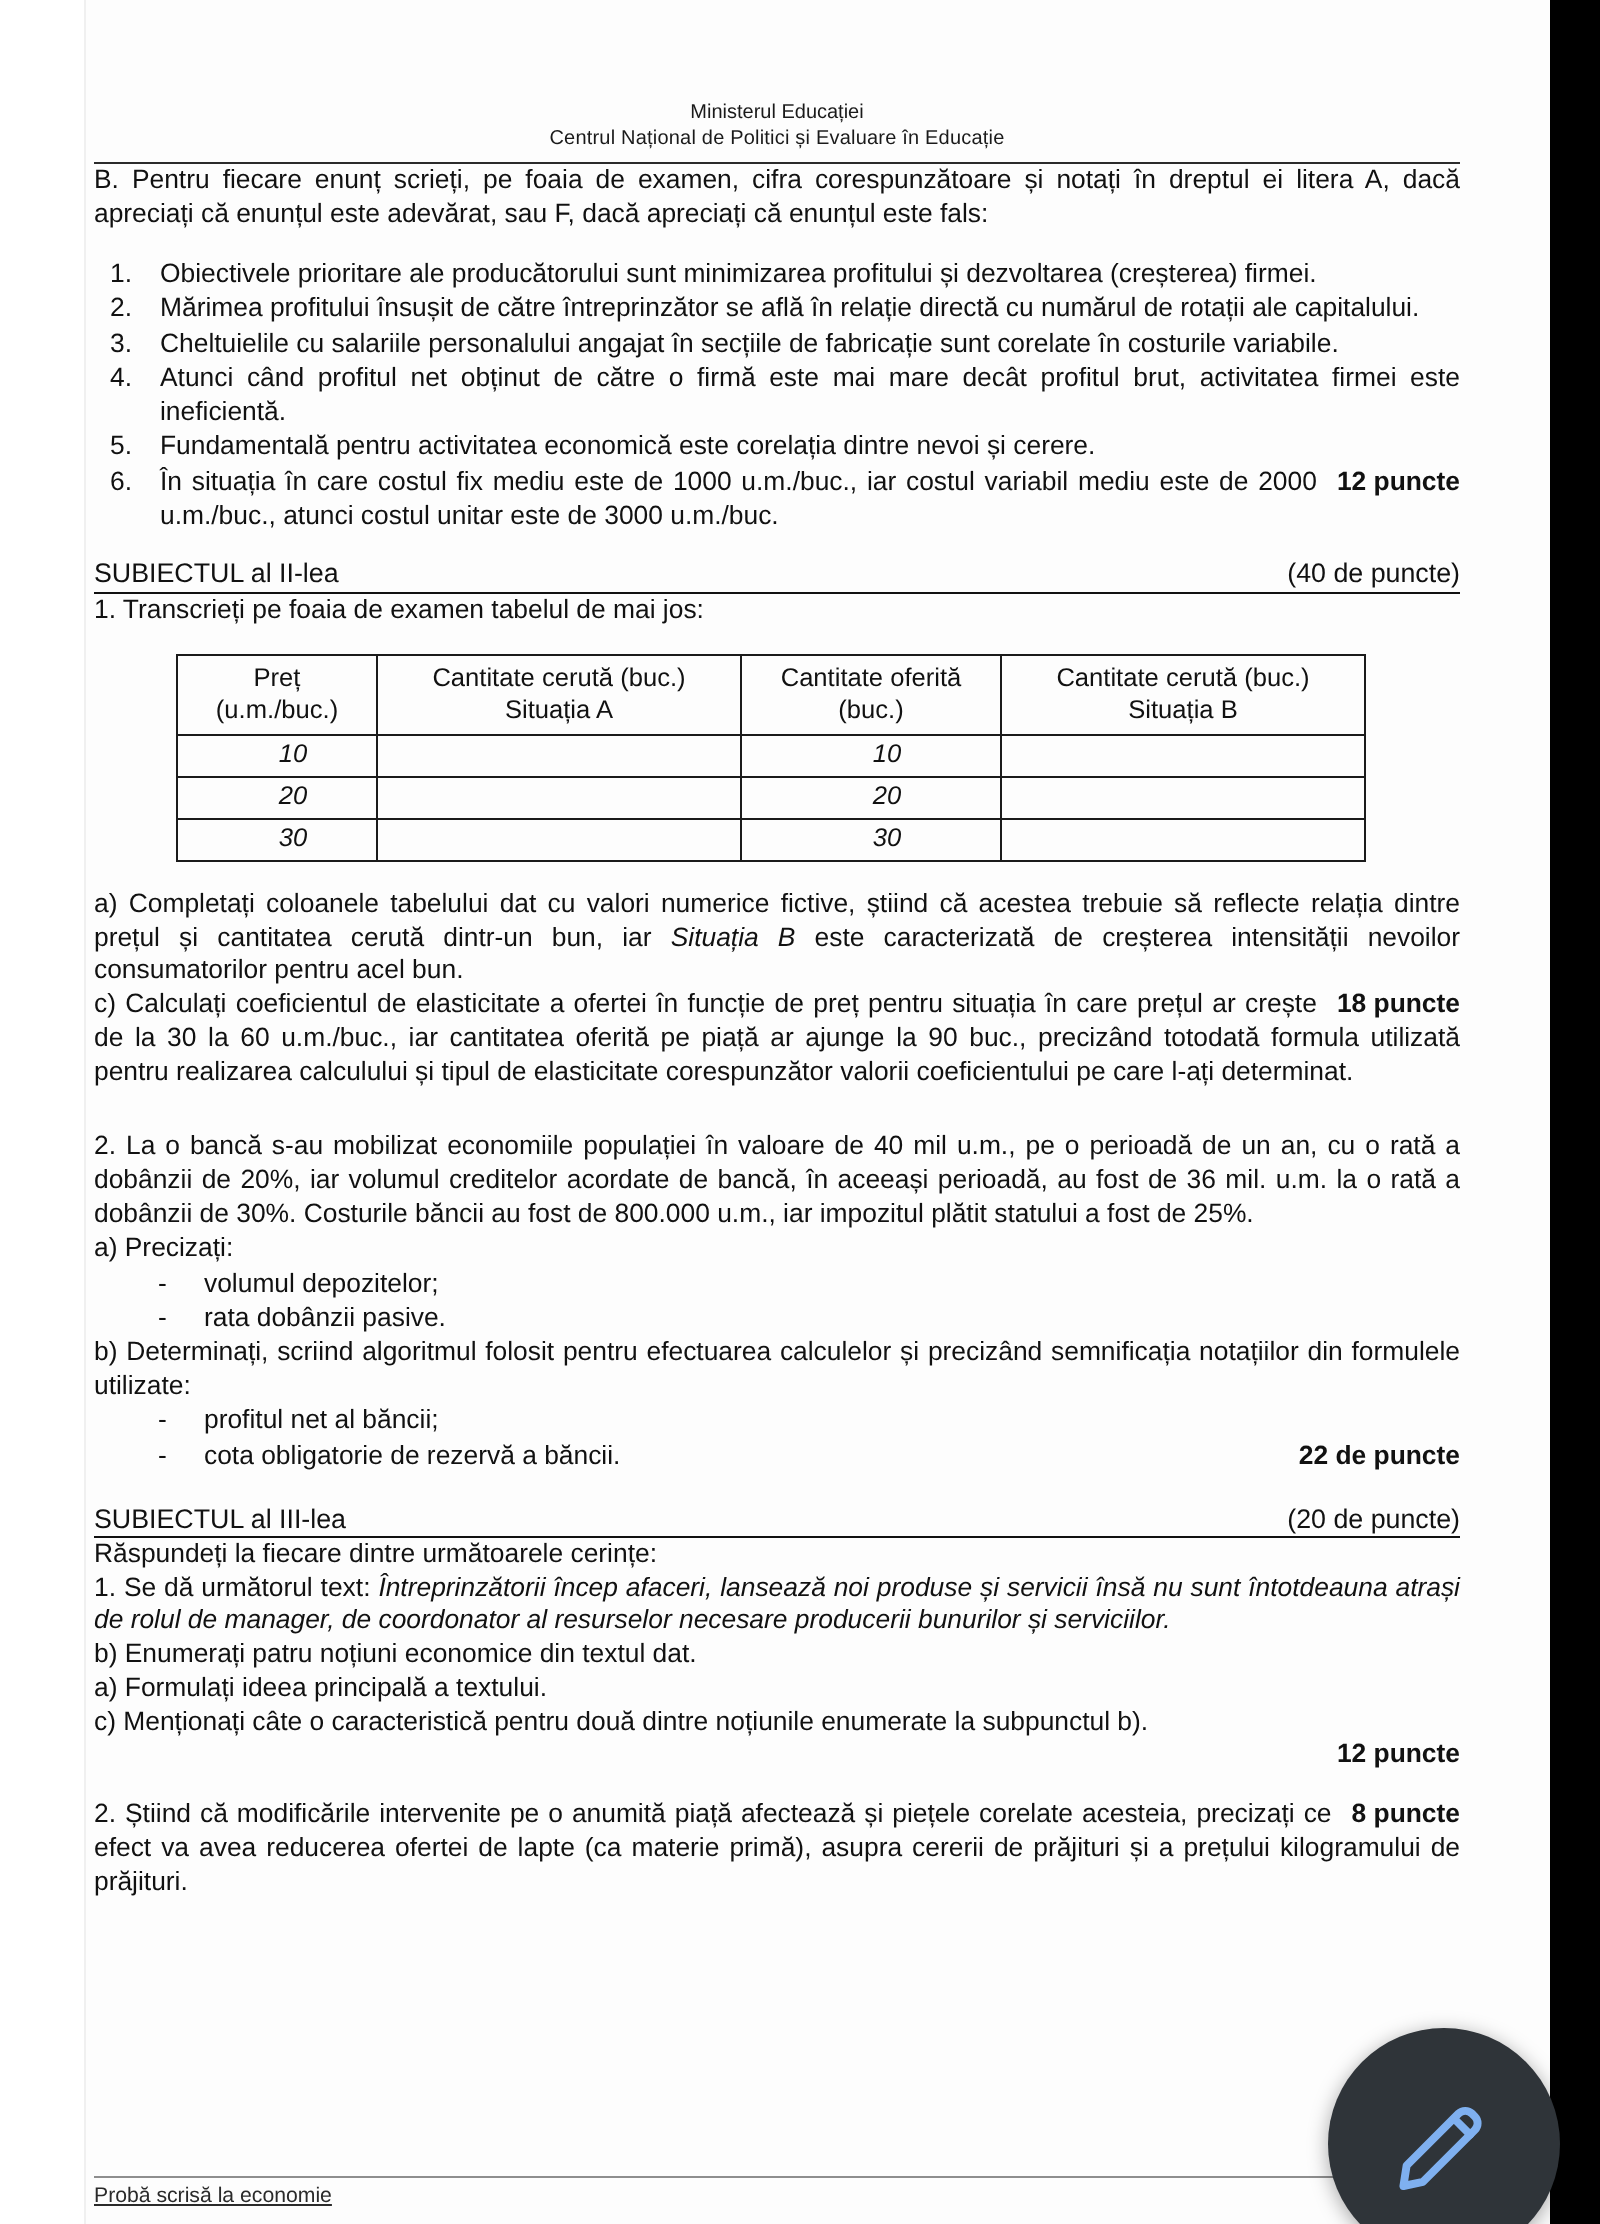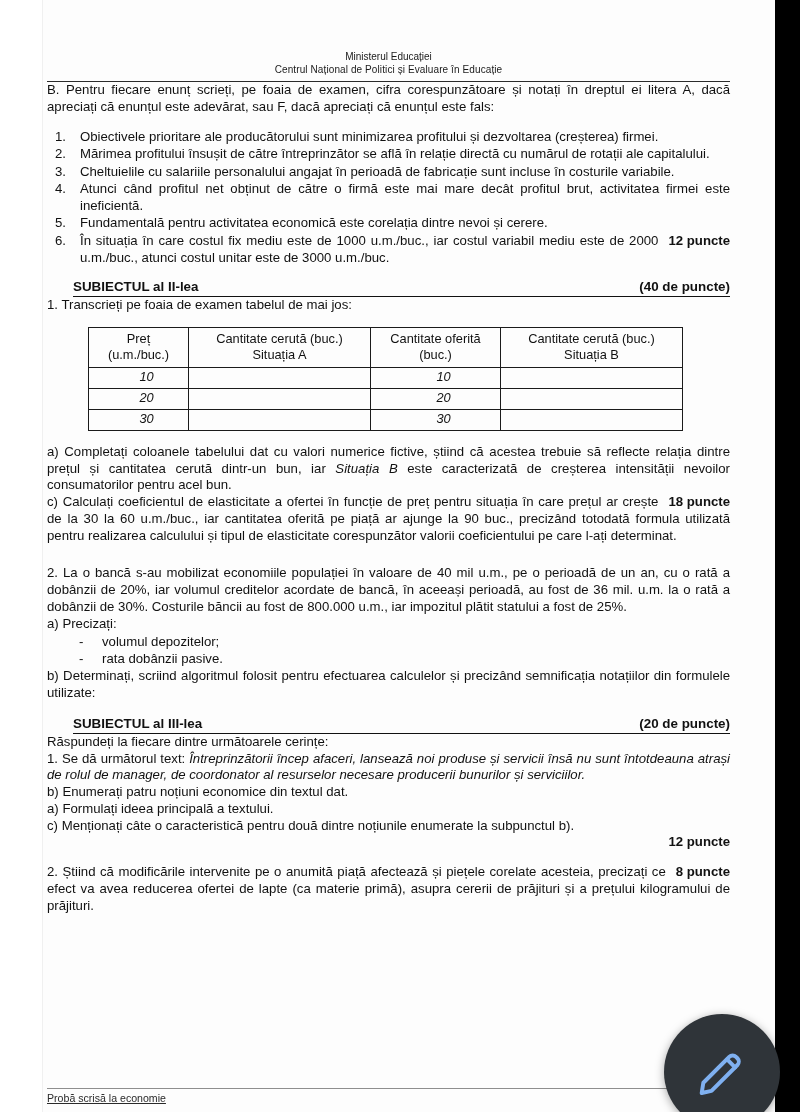--- a/index.html
+++ b/index.html
@@ -98,26 +98,25 @@
     top: 0;
     width: 18px;
     text-align: left;
   }
 
   
   .section-head {
     display: flex;
     justify-content: space-between;
     align-items: baseline;
-    font-weight: bold;
+    font-weight: normal;
     font-size: 13.4px;
     margin-top: 12px;
     border-bottom: 1.6px solid #111;
     padding-bottom: 0px;
-    margin-left: 26px;
   }
   .section-head.tight { margin-top: 14px; gap: 16px; }
 
   .pts {
     font-weight: bold;
     display: block;
     text-align: right;
     margin-top: -1px;
   }
   .pts-inline {
@@ -238,21 +237,21 @@
   <p class="para lead">B. Pentru fiecare enunț scrieți, pe foaia de examen, cifra corespunzătoare și notați în dreptul ei litera A, dacă apreciați că enunțul este adevărat, sau F, dacă apreciați că enunțul este fals:</p>
 
   <ol class="stmts">
     <li>
       <span>Obiectivele prioritare ale producătorului sunt minimizarea profitului și dezvoltarea (creșterea) firmei.</span>
     </li>
     <li>
       <span>Mărimea profitului însușit de către întreprinzător se află în relație directă cu numărul de rotații ale capitalului.</span>
     </li>
     <li>
-      <span>Cheltuielile cu salariile personalului angajat în perioadă de fabricație sunt incluse în costurile variabile.</span>
+      <span>Cheltuielile cu salariile personalului angajat în secțiile de fabricație sunt corelate în costurile variabile.</span>
     </li>
     <li>
       <span>Atunci când profitul net obținut de către o firmă este mai mare decât profitul brut, activitatea firmei este ineficientă.</span>
     </li>
     <li>
       <span>Fundamentală pentru activitatea economică este corelația dintre nevoi și cerere.</span>
     </li>
     <li>
       <span class="pts-inline">12 puncte</span>
       <span>În situația în care costul fix mediu este de 1000 u.m./buc., iar costul variabil mediu este de 2000 u.m./buc., atunci costul unitar este de 3000 u.m./buc.</span>
@@ -334,20 +333,29 @@
   <p class="para">a) Precizați:</p>
   <ul class="dashes">
     <li>
       <span>volumul depozitelor;</span>
     </li>
     <li>
       <span>rata dobânzii pasive.</span>
     </li>
   </ul>
   <p class="para">b) Determinați, scriind algoritmul folosit pentru efectuarea calculelor și precizând semnificația notațiilor din formulele utilizate:</p>
+  <ul class="dashes">
+    <li>
+      <span>profitul net al băncii;</span>
+    </li>
+    <li>
+      <span class="pts-inline">22 de puncte</span>
+      <span>cota obligatorie de rezervă a băncii.</span>
+    </li>
+  </ul>
 
   <div class="section-head tight">
     <span>SUBIECTUL al III-lea</span>
     <span>(20 de puncte)</span>
   </div>
 
   <p class="para">Răspundeți la fiecare dintre următoarele cerințe:</p>
   <p class="para">
     <span>1. Se dă următorul text: </span><em class="it">Întreprinzătorii încep afaceri, lansează noi produse și servicii însă nu sunt întotdeauna atrași de rolul de manager, de coordonator al resurselor necesare producerii bunurilor și serviciilor.</em>
   </p>

